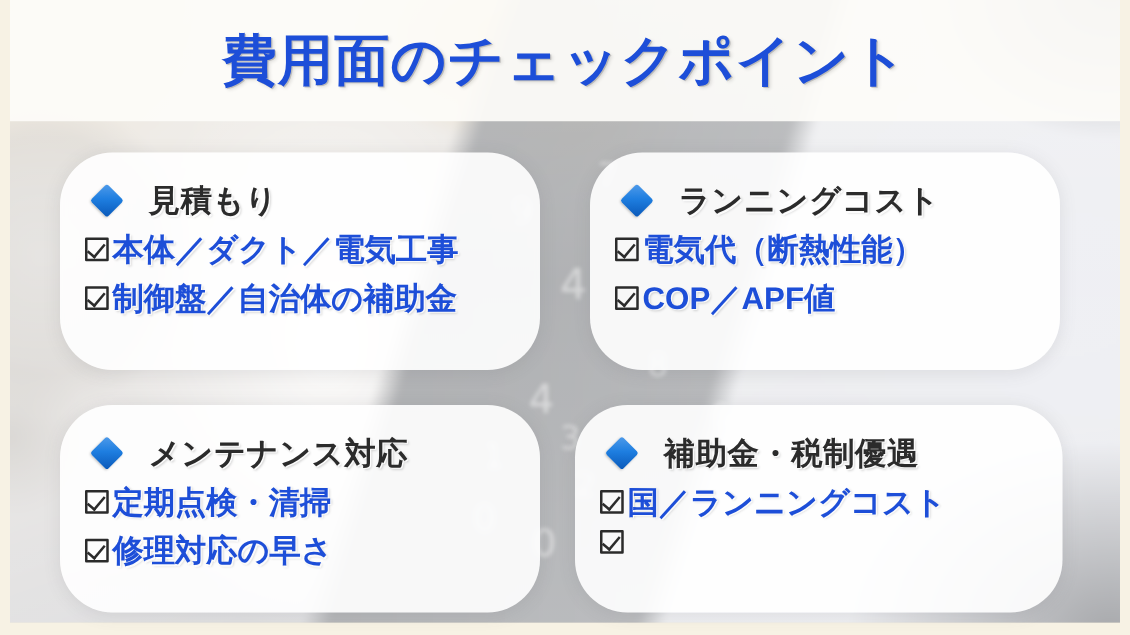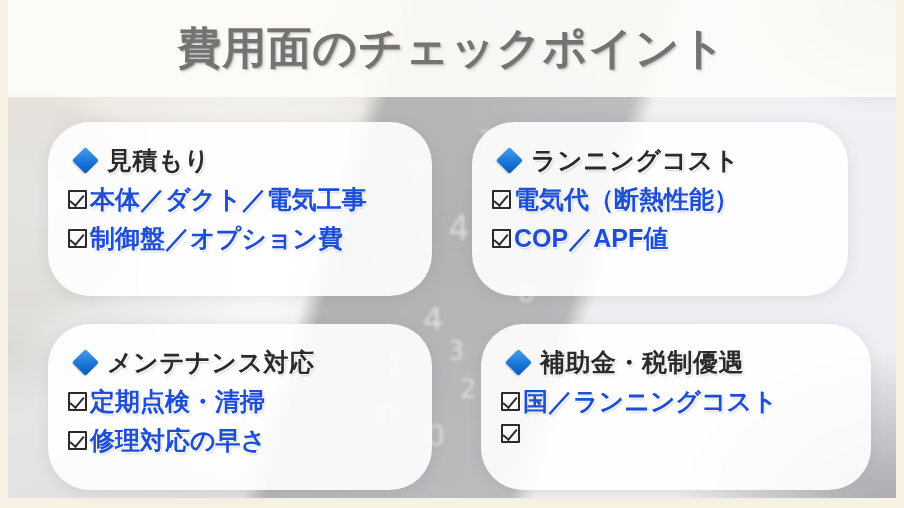--- a/index.html
+++ b/index.html
@@ -97,21 +97,21 @@
     background: rgba(253,252,249,0.93);
     z-index: 3;
     display: flex;
     align-items: center;
     justify-content: center;
   }
   #page-title {
     font-size: 44px;
     font-weight: 700;
     letter-spacing: 1px;
-    color: #737373;
+    color: #1d4ed8;
     text-shadow: 1px 1px 0 rgba(120,120,120,0.35), 2px 2px 3px rgba(0,0,0,0.12);
     white-space: nowrap;
   }
 
   
   #cards {
     position: absolute;
     left: 0;
     top: 0;
     width: 904px;
@@ -123,26 +123,26 @@
     border-radius: 42px;
     background: rgba(255,255,255,0.90);
     box-shadow: 0 2px 14px rgba(90,90,100,0.13);
     backdrop-filter: blur(2px);
     padding: 18px 20px 16px 20px;
     box-sizing: border-box;
   }
   #card-0 { left: 48px;  top: 122px; width: 384px; height: 174px; }
   #card-1 { left: 472px; top: 122px; width: 376px; height: 174px; }
   #card-2 { left: 48px;  top: 324px; width: 384px; height: 166px; }
-  #card-3 { left: 460px; top: 324px; width: 390px; height: 166px; margin-left: 21px; }
+  #card-3 { left: 460px; top: 324px; width: 390px; height: 166px; }
 
   .card-head {
     display: flex;
     align-items: center;
-    gap: 12px;
+    gap: 24px;
     margin: 4px 0 4px 8px;
   }
   .diamond {
     width: 19px;
     height: 19px;
     flex: 0 0 auto;
     transform: rotate(45deg);
     border-radius: 2px;
     background: linear-gradient(135deg, #4f9bea 0%, #1e7ee0 45%, #0a58b8 100%);
     box-shadow: 0 1px 2px rgba(0,0,0,0.25);
@@ -226,21 +226,21 @@
       <div class="card-head">
         <span class="diamond"></span>
         <span class="card-title">見積もり</span>
       </div>
       <div class="card-item">
         <span class="checkbox"></span>
         <span class="item-label">本体／ダクト／電気工事</span>
       </div>
       <div class="card-item">
         <span class="checkbox"></span>
-        <span class="item-label">制御盤／オプション費</span>
+        <span class="item-label">制御盤／自治体の補助金</span>
       </div>
     </div>
 
     <div class="card" id="card-1">
       <div class="card-head">
         <span class="diamond"></span>
         <span class="card-title">ランニングコスト</span>
       </div>
       <div class="card-item">
         <span class="checkbox"></span>

